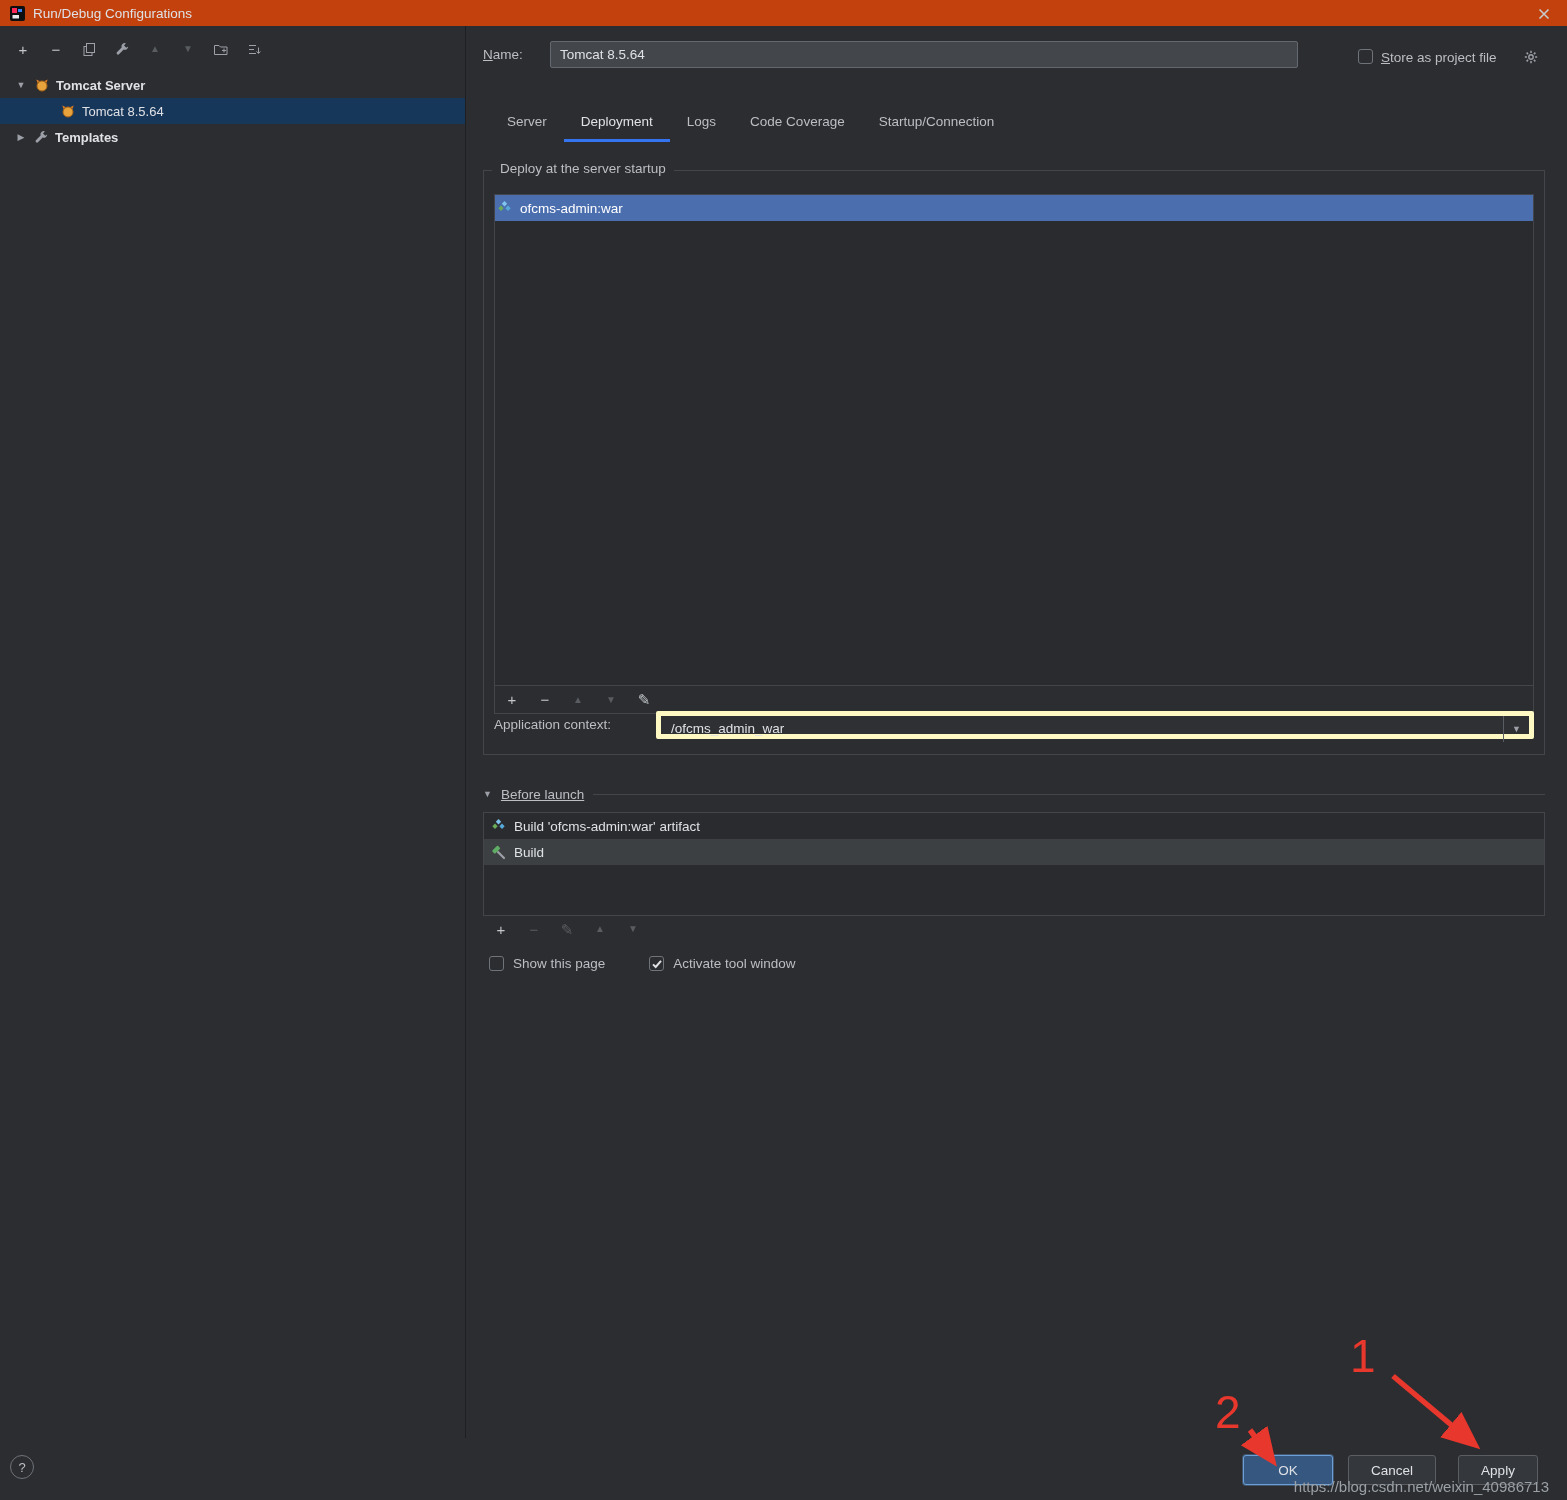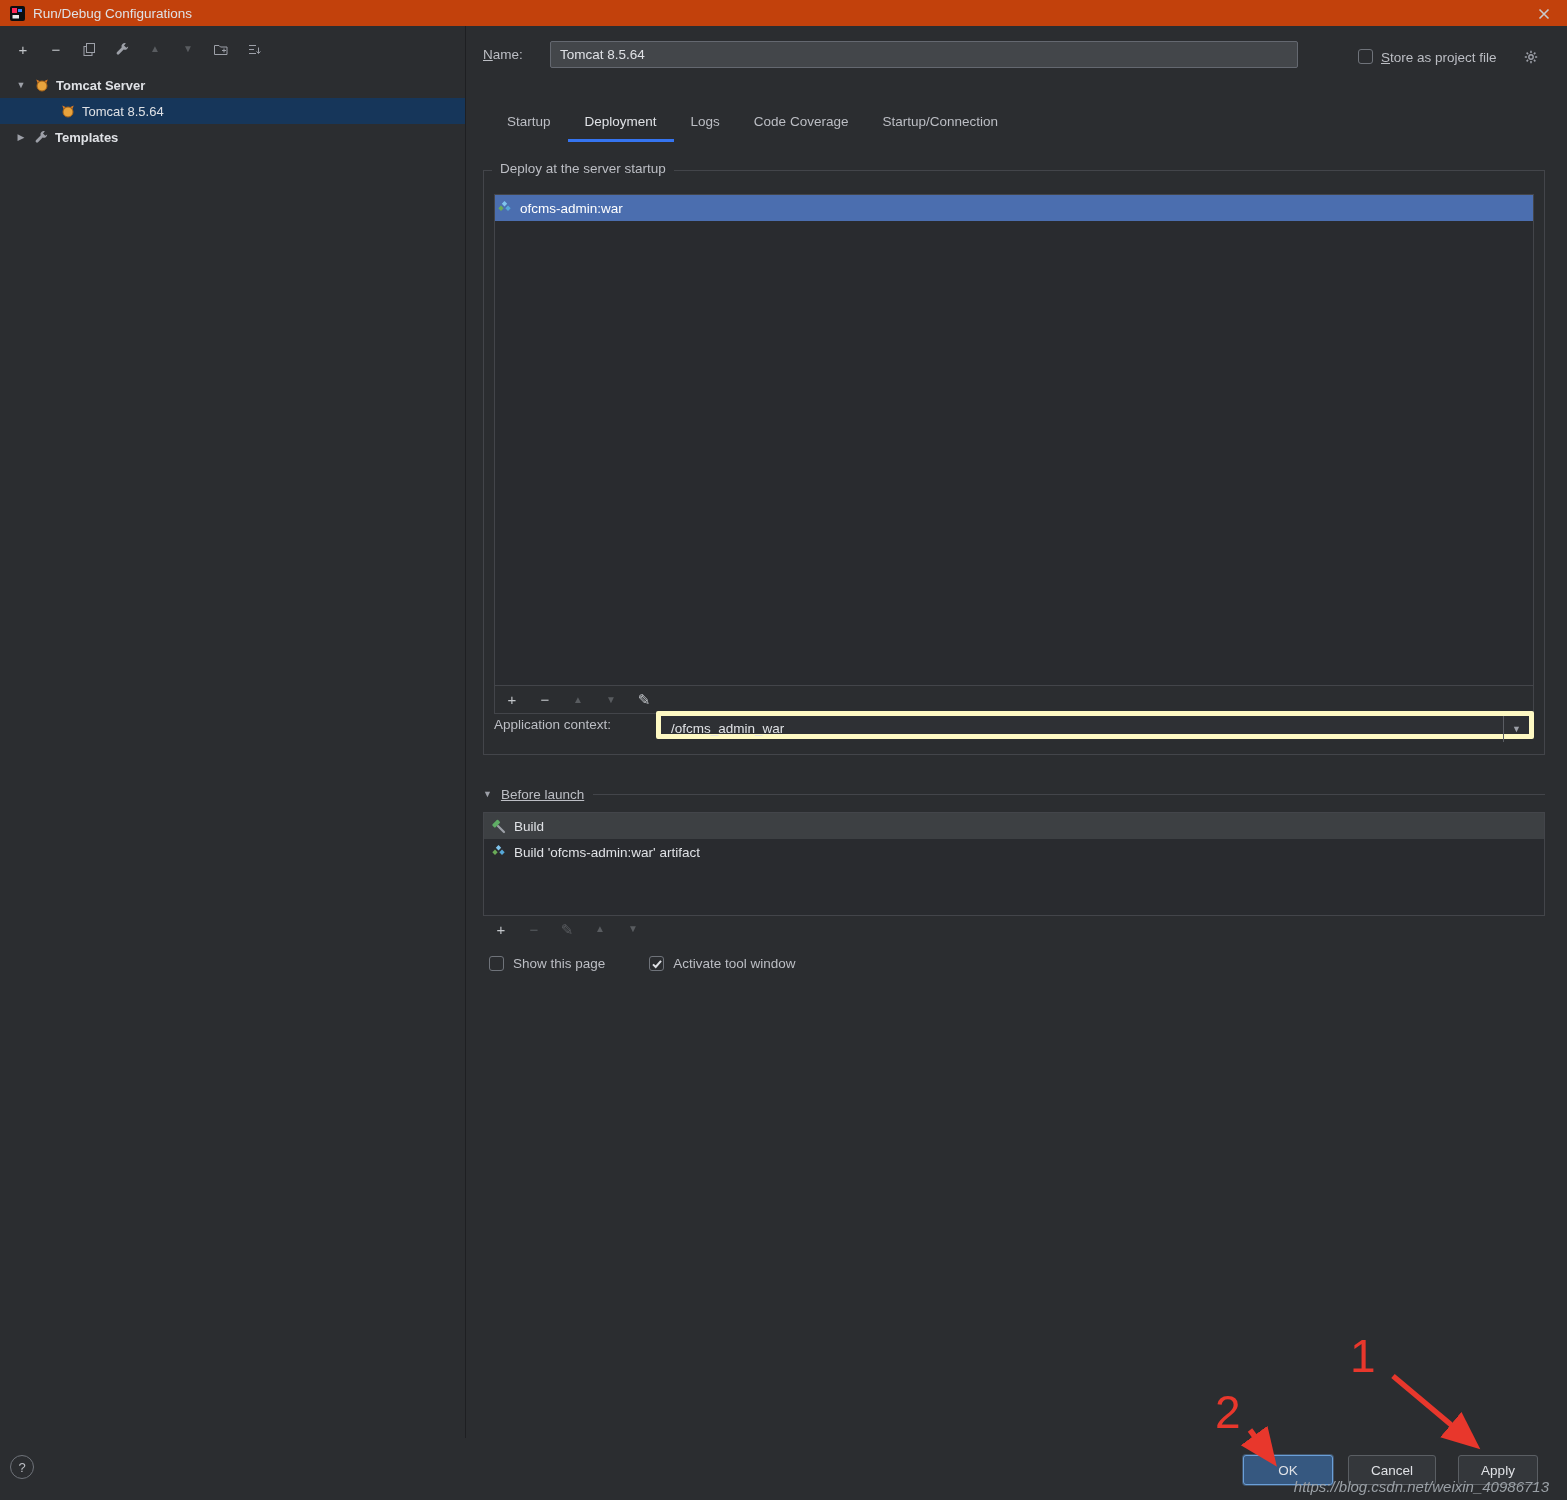--- a/index.html
+++ b/index.html
@@ -65,21 +65,21 @@
   .chk-row { left:489px; top:956px; display:flex; gap:9px; }
   .chk-label { color:#bcbec4; font-size:13.5px; cursor:pointer; }
   .gap26 { width:26px; }
 
   
   .help-btn { left:10px; top:1455px; width:24px; height:24px; border:1px solid #6f737a; border-radius:50%; color:#bcbec4; display:flex; align-items:center; justify-content:center; font-size:13px; cursor:pointer; }
   .btn { position:absolute; top:1455px; height:30px; border-radius:3px; color:#dfe1e5; font-size:13.5px; display:flex; align-items:center; justify-content:center; cursor:pointer; font-family:"Liberation Sans",sans-serif; }
   .btn-ok { left:1243px; width:90px; background:#365880; border:1px solid #6a9fd8; box-shadow:0 0 0 1px rgba(106,159,216,.35); }
   .btn-cancel { left:1348px; width:88px; background:#34373b; border:1px solid #5a5e63; }
   .btn-apply { left:1458px; width:80px; background:#34373b; border:1px solid #5a5e63; }
-  .watermark { right:18px; top:1478px; color:#9aa0a6; font-size:15px; z-index:40;font-style:italic; }
+  .watermark { right:18px; top:1478px; color:#9aa0a6; font-size:15px; z-index:40; }
 
   .overlay { left:0; top:0; width:1567px; height:1500px; z-index:60; pointer-events:none; }
 
   svg { display:block; }
 </style>
 </head>
 <body>
 
 <div class="abs titlebar">
   <span>
@@ -170,21 +170,21 @@
 <span class="abs store-gear">
   <svg width="14" height="14" viewBox="0 0 14 14">
       <circle cx="7" cy="7" r="2.2" fill="none" stroke="#9da0a8" stroke-width="1.4"></circle>
       <g stroke="#9da0a8" stroke-width="1.5">
         <path d="M7 .8v2.1M7 11.1v2.1M.8 7h2.1M11.1 7h2.1M2.6 2.6l1.5 1.5M9.9 9.9l1.5 1.5M11.4 2.6L9.9 4.1M4.1 9.9l-1.5 1.5"></path>
       </g>
     </svg>
 </span>
 
 <div class="abs tabs">
-  <div class="tab">Startup</div>
+  <div class="tab">Server</div>
   <div class="tab selected">Deployment</div>
   <div class="tab">Logs</div>
   <div class="tab">Code Coverage</div>
   <div class="tab">Startup/Connection</div>
 </div>
 
 <div class="abs groupbox">
   <span class="legend">Deploy at the server startup</span>
 
   <div class="deploy-list">
@@ -215,38 +215,38 @@
   </div>
 </div>
 
 <div class="abs bl-sep">
   <span class="arrow">▼</span>
   <span class="bl-title">Before launch</span>
   <span class="bl-line"></span>
 </div>
 
 <div class="abs bl-list">
-  <div class="bl-row sel">
-    <span>
-      <svg width="15" height="15" viewBox="0 0 15 15">
-          <path d="M7 7 L13 13" stroke="#9da0a8" stroke-width="2.2" stroke-linecap="round"></path>
-          <rect x="1.2" y="2.6" width="8" height="4.2" rx="1" transform="rotate(-45 5.2 4.7)" fill="#5fad65"></rect>
-        </svg>
-    </span>
-    <span>Build</span>
-  </div>
   <div class="bl-row">
     <span>
       <svg width="15" height="15" viewBox="0 0 15 15">
           <rect x="5.6" y="0.9" width="3.8" height="3.8" transform="rotate(45 7.5 2.8)" fill="#7fc4ec"></rect>
           <rect x="2.1" y="5.4" width="3.8" height="3.8" transform="rotate(45 4 7.3)" fill="#6aab58"></rect>
           <rect x="9.1" y="5.4" width="3.8" height="3.8" transform="rotate(45 11 7.3)" fill="#56a8d8"></rect>
         </svg>
     </span>
     <span>Build 'ofcms-admin:war' artifact</span>
+  </div>
+  <div class="bl-row sel">
+    <span>
+      <svg width="15" height="15" viewBox="0 0 15 15">
+          <path d="M7 7 L13 13" stroke="#9da0a8" stroke-width="2.2" stroke-linecap="round"></path>
+          <rect x="1.2" y="2.6" width="8" height="4.2" rx="1" transform="rotate(-45 5.2 4.7)" fill="#5fad65"></rect>
+        </svg>
+    </span>
+    <span>Build</span>
   </div>
 </div>
 
 <div class="abs bl-toolbar">
   <span class="icon-btn">+</span>
   <span class="icon-btn disabled">−</span>
   <span class="icon-btn disabled">✎</span>
   <span class="icon-btn disabled" style="font-size:10px;">▲</span>
   <span class="icon-btn disabled" style="font-size:10px;">▼</span>
 </div>

